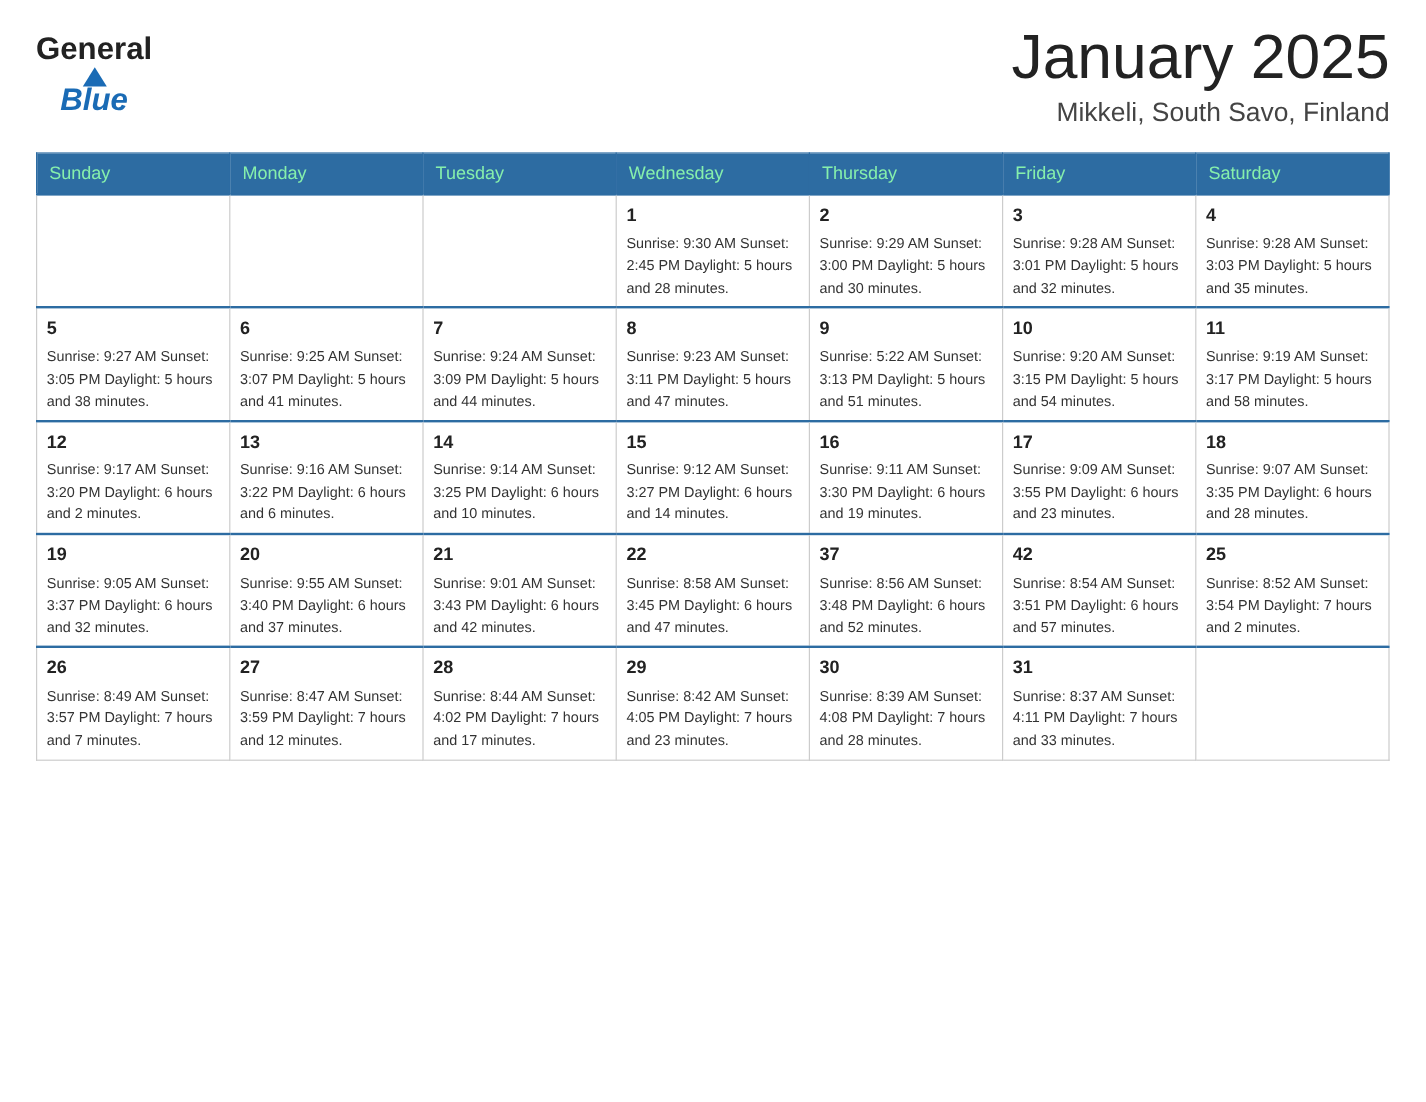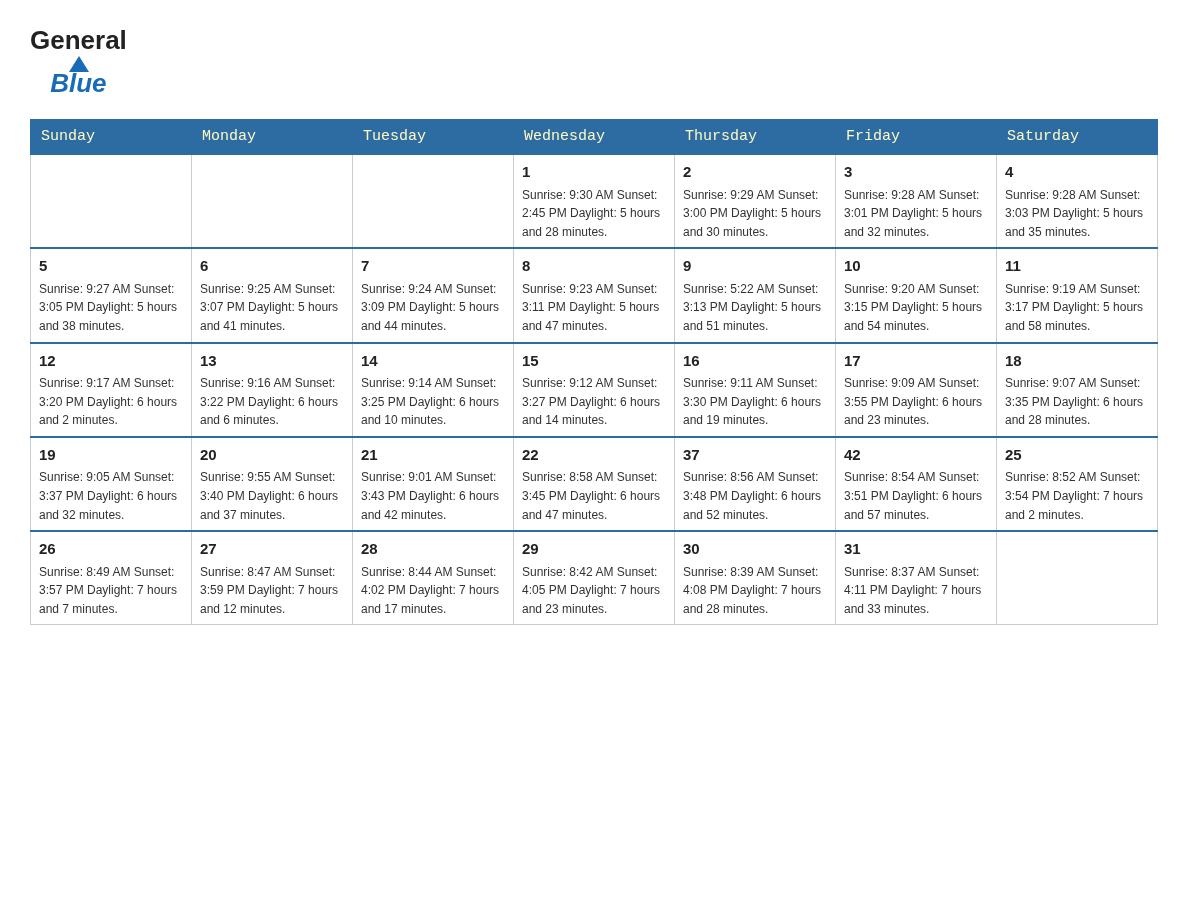--- a/index.html
+++ b/index.html
@@ -65,27 +65,26 @@
       font-size: 22px;
       color: #444;
       margin-top: 4px;
     }
     .calendar {
       width: 100%;
       border-collapse: collapse;
     }
     .calendar th {
       background-color: #2d6ca2;
-      color: #fef9c3;
+      color: #86efac;
       font-size: 15px;
       font-weight: normal;
       padding: 8px 10px;
       text-align: left;
       border: 1px solid #2d6ca2;
-      font-family: Liberation Mono, monospace;
     }
     .calendar td {
       border: 1px solid #ccc;
       vertical-align: top;
       padding: 6px 8px;
       width: 14.28%;
       min-height: 100px;
       font-size: 12.5px;
       color: #333;
       line-height: 1.5;
@@ -118,20 +117,24 @@
 <div class="header">
   <div class="logo">
     <div class="logo-text">
       <span class="logo-general">General</span>
       <div class="logo-blue-part">
         <div class="logo-triangle"></div>
         <span class="logo-blue-text">Blue</span>
       </div>
     </div>
   </div>
+  <div class="title-section">
+    <div class="month-title">January 2025</div>
+    <div class="location">Mikkeli, South Savo, Finland</div>
+  </div>
 </div>
 
 <table class="calendar">
   <thead>
     <tr>
     <th>Sunday</th>
         <th>Monday</th>
         <th>Tuesday</th>
         <th>Wednesday</th>
         <th>Thursday</th>

